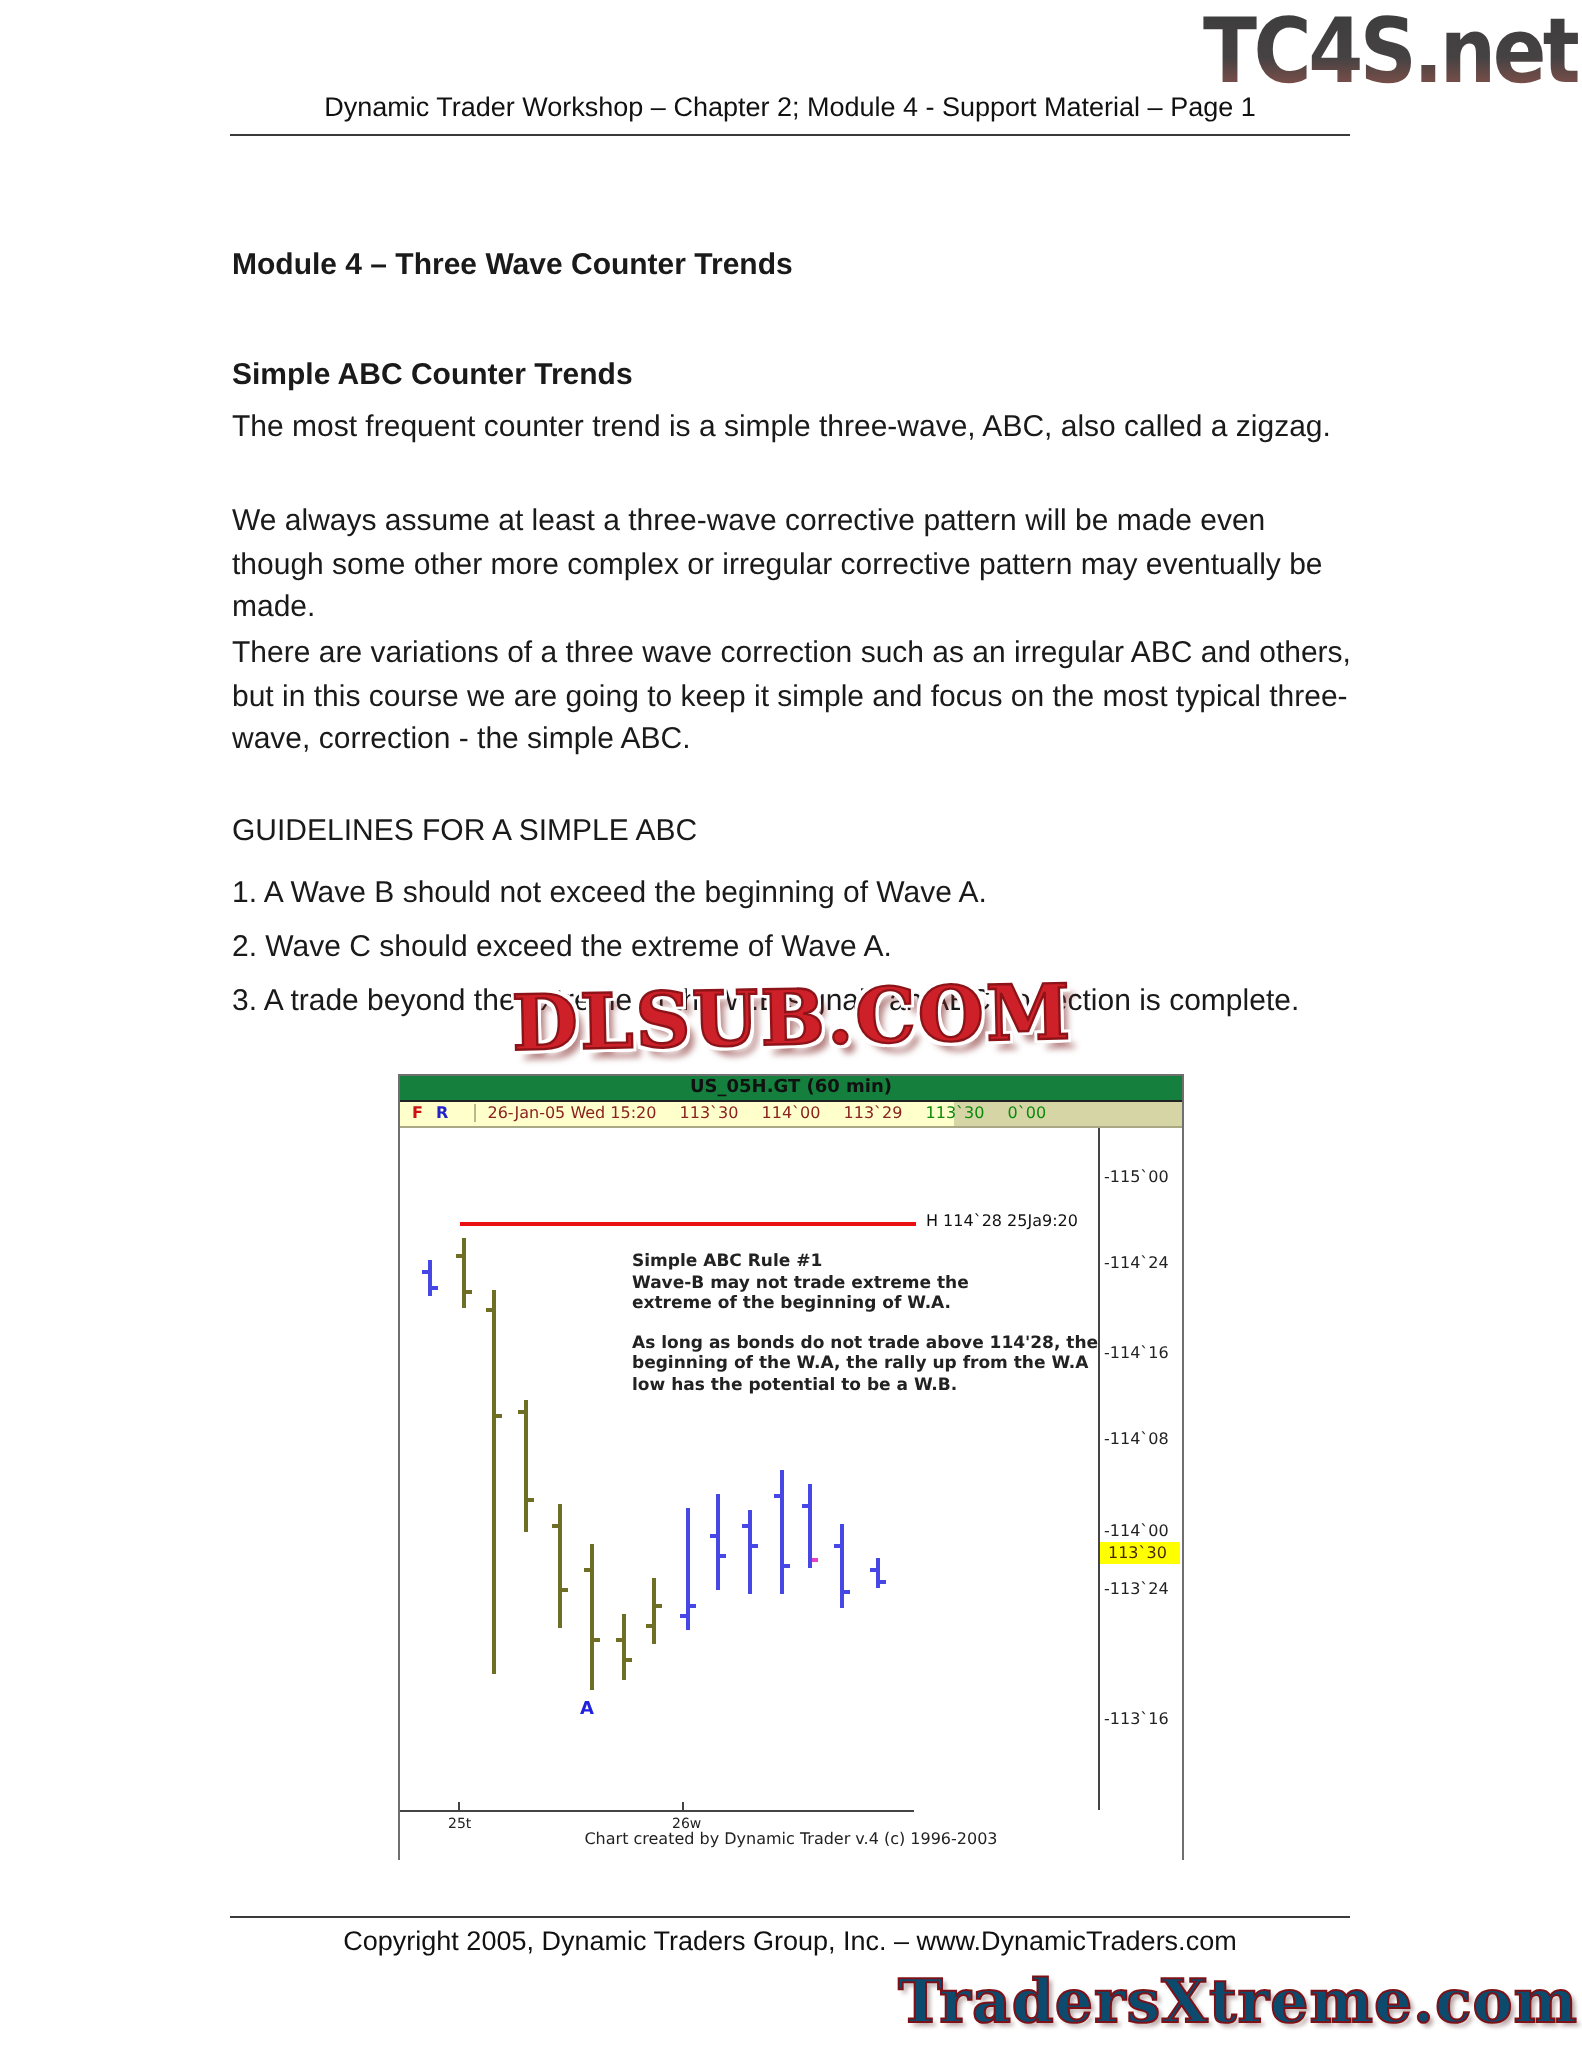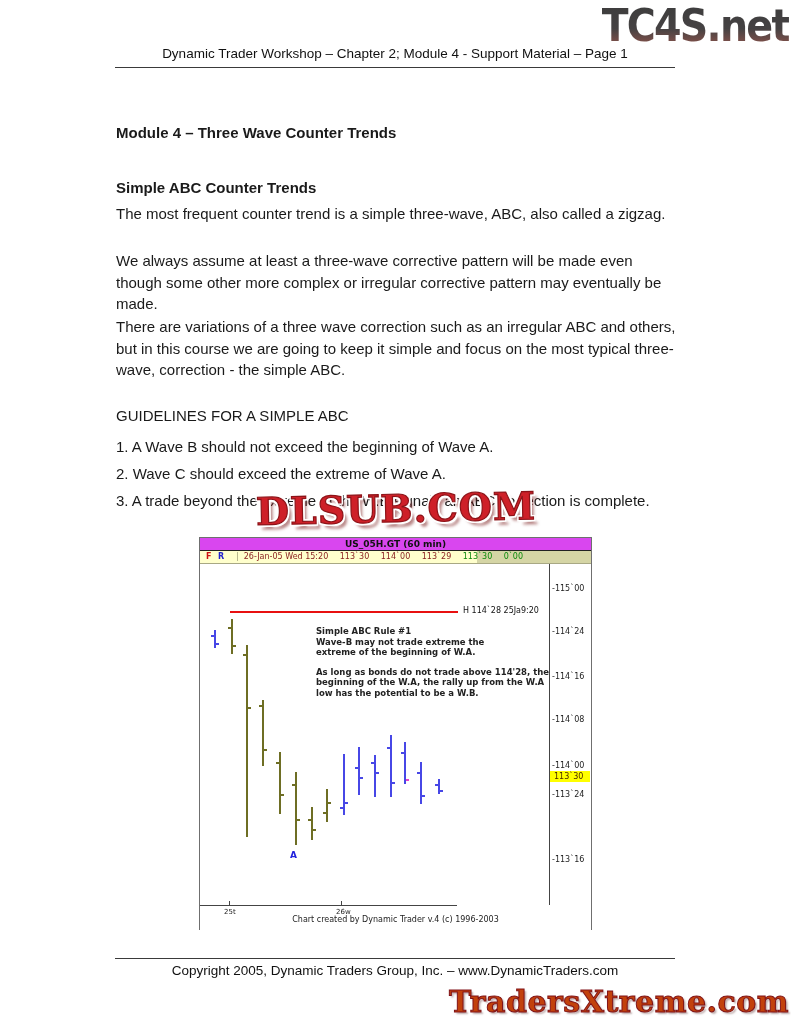--- a/index.html
+++ b/index.html
@@ -30,28 +30,28 @@
   
   .dlsub{position:absolute;left:50%;top:486px;transform:translateX(-50%) rotate(-1.2deg);
          font-family:"DejaVu Serif", serif;font-weight:900;font-size:38px;letter-spacing:1px;
          color:#ce2028;-webkit-text-stroke:1.2px #8c1318;z-index:5;
          text-shadow:-2px -2px 0 #fff,2px -2px 0 #fff,-2px 2px 0 #fff,2px 2px 0 #fff,
                      -2px 0 0 #fff,2px 0 0 #fff,0 -2px 0 #fff,0 2px 0 #fff,
                      4px 5px 3px rgba(125,35,35,0.55);}
 
   
   .tx-logo{position:absolute;right:2px;top:984px;font-family:"DejaVu Serif", serif;
-           font-weight:bold;font-size:30px;color:#c2410c;-webkit-text-stroke:1px #7e1016;
+           font-weight:bold;font-size:30px;color:#0c4a6e;-webkit-text-stroke:1px #7e1016;
            text-shadow:2px 2px 2px rgba(60,10,10,0.35);letter-spacing:0.5px;}
 
   
   .chart{position:absolute;left:199px;top:537px;width:393px;height:393px;
          border:1px solid #6f6f6f;background:#fff;box-sizing:border-box;
          font-family:"DejaVu Sans", sans-serif;}
-  .chart-title{height:12px;line-height:12px;background:#d946ef;border-bottom:1px solid #222;
+  .chart-title{height:12px;line-height:12px;background:#15803d;border-bottom:1px solid #222;
                text-align:center;font-size:9px;font-weight:bold;color:#111;}
   .chart-toolbar{height:12px;line-height:12px;border-bottom:1px solid #a8a884;font-size:8px;
                  background:linear-gradient(90deg,#ffffcc 0,#ffffcc 277px,#d5d5a5 277px,#d5d5a5 100%);
                  white-space:nowrap;overflow:hidden;}
   .flag{font-weight:bold;display:inline-block;padding:0 2px;}
   .flag-f{color:#cc1111;margin-left:4px;}
   .flag-r{color:#2222cc;}
   .quote{margin-left:8px;color:#8b2222;border-left:1px solid #b9b98e;padding-left:6px;}
   .quote span{margin-right:9px;}
   .qgreen{color:#0b8a0b;}

